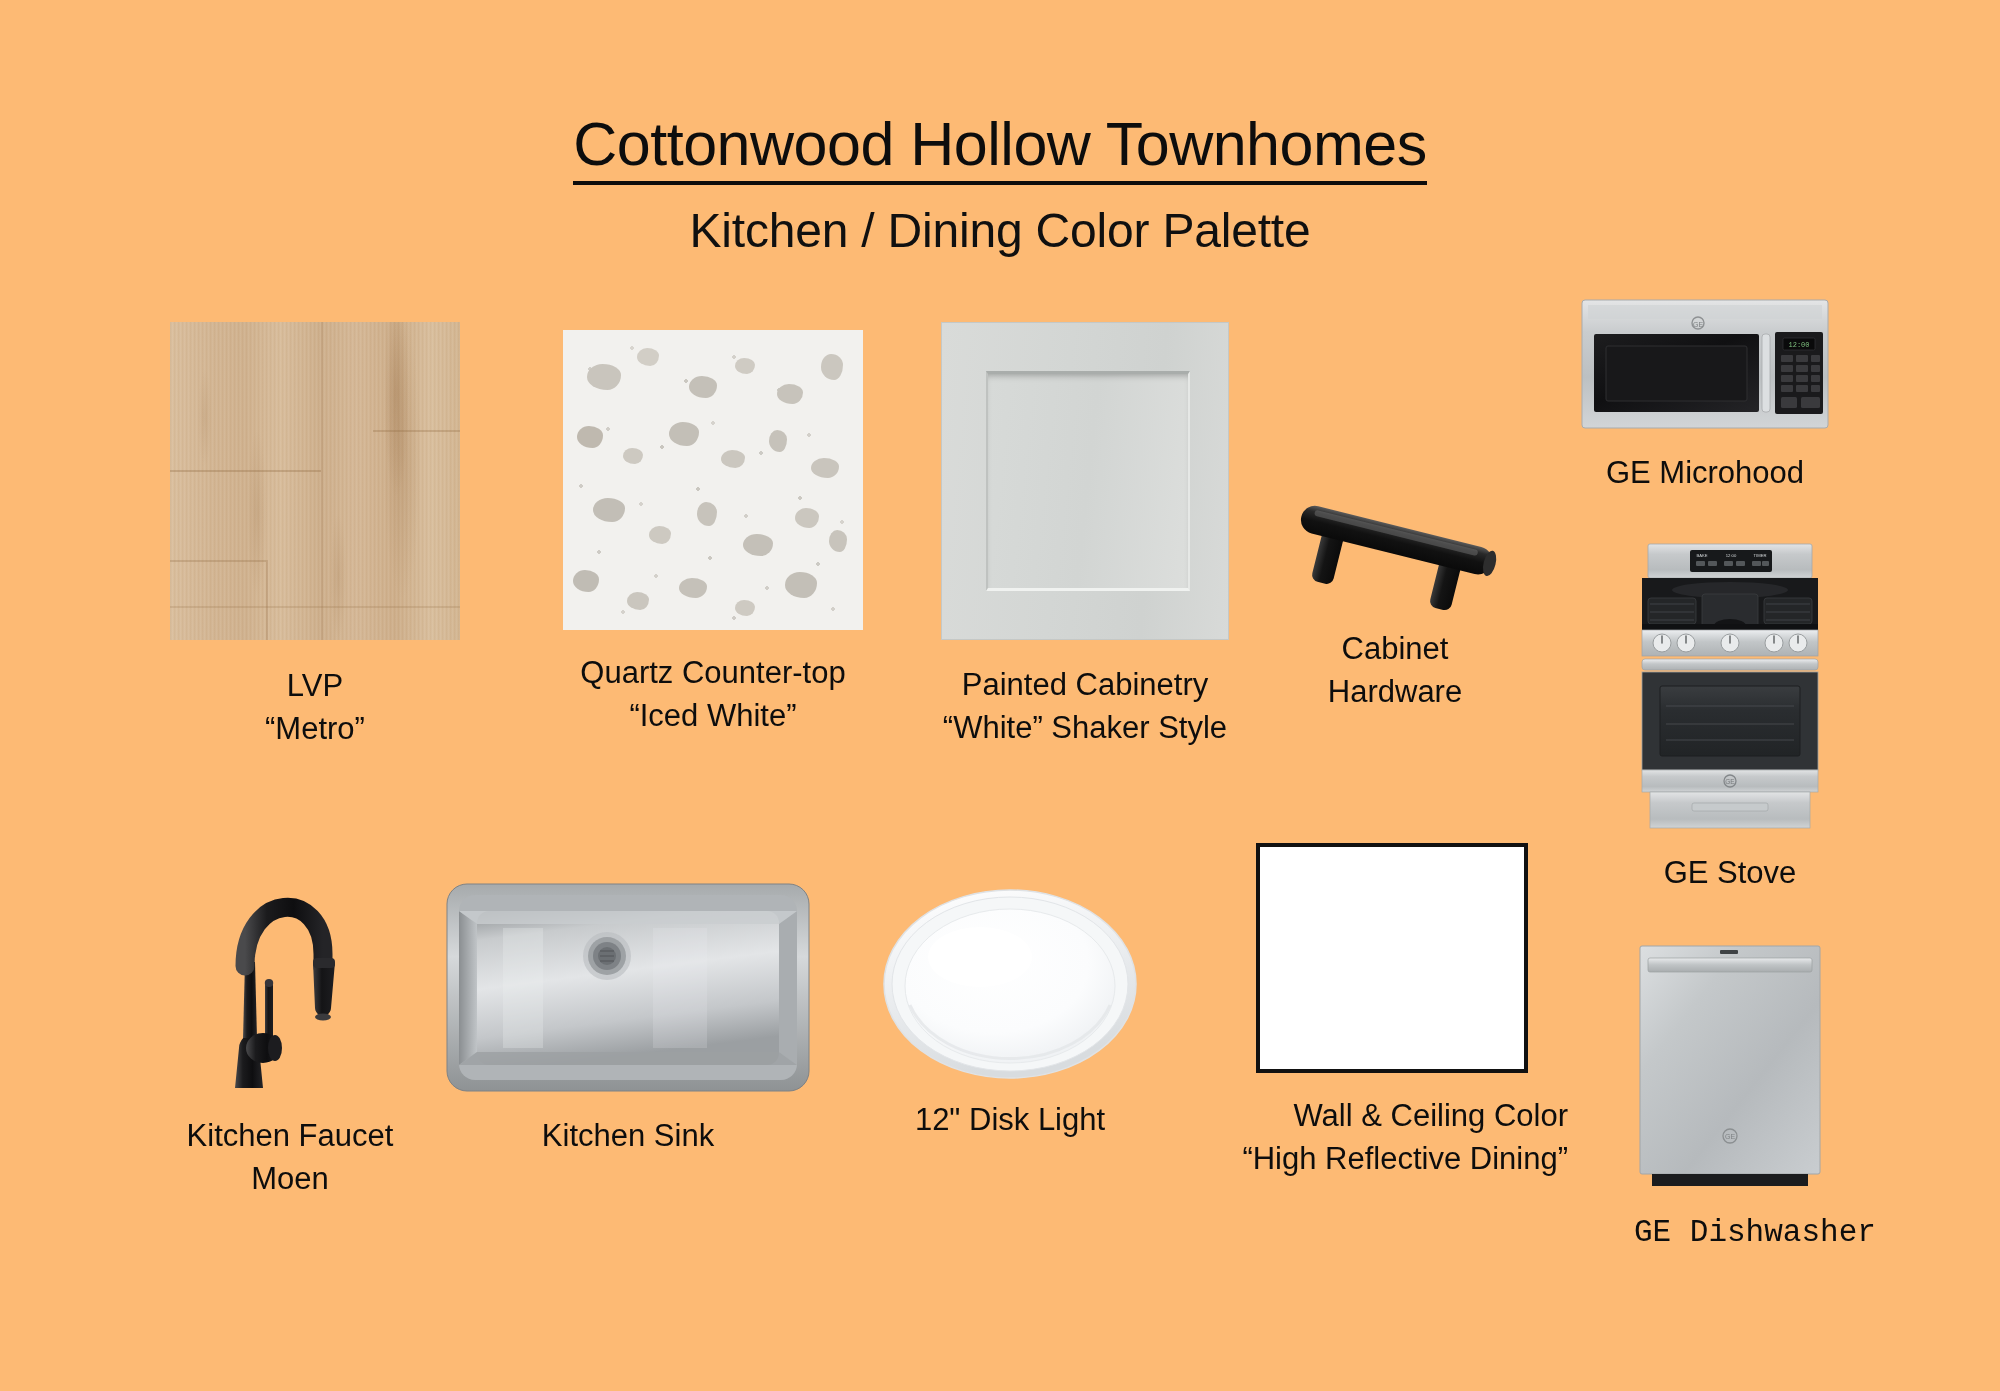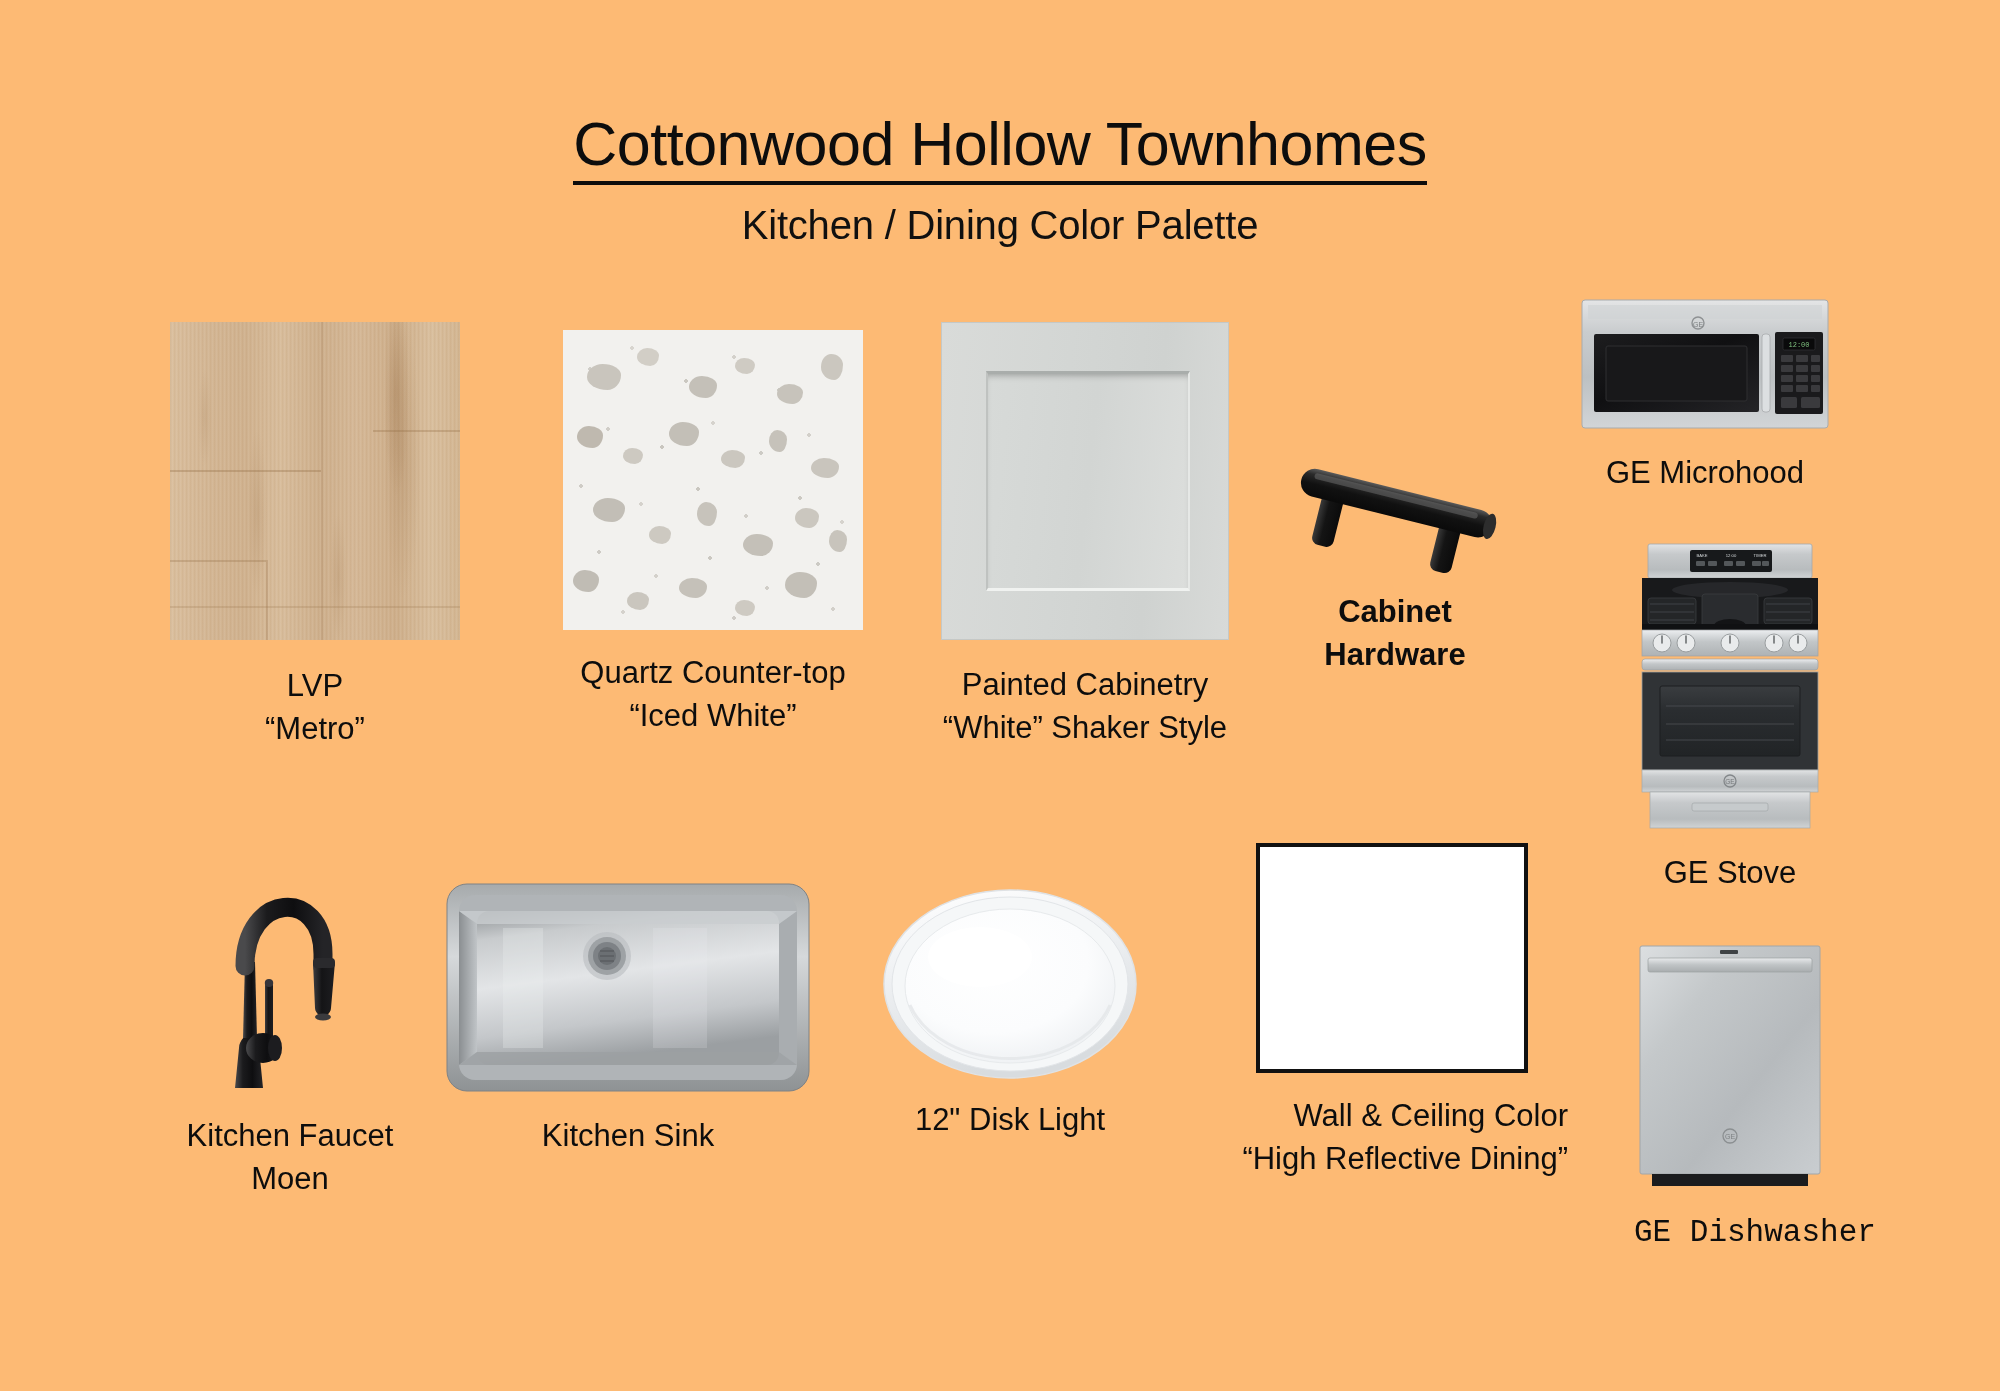--- a/index.html
+++ b/index.html
@@ -26,21 +26,21 @@
     font-weight: 400;
     color: #0d0d0d;
     letter-spacing: -0.5px;
     display: inline-block;
     border-bottom: 4px solid #0d0d0d;
     padding-bottom: 3px;
     line-height: 1.08;
   }
   .board-subtitle {
     margin-top: 18px;
-    font-size: 40px;
+    font-size: 48px;
     font-weight: 400;
     color: #101010;
     letter-spacing: -0.2px;
   }
 
   
   .item { position: absolute; }
   .caption {
     text-align: center;
     font-size: 31px;
@@ -223,21 +223,21 @@
   <div class="item" style="left:941px; top:322px;">
     <div class="cab-door">
       <div class="inner"></div>
     </div>
     <div class="caption" style="width:288px; margin-top:24px;">
       <span>Painted Cabinetry</span>
       <span class="line2">“White” Shaker Style</span>
     </div>
   </div>
 
-  <div class="item" style="left:1275px; top:433px;font-weight:bold;">
+  <div class="item" style="left:1275px; top:470px;">
     <div class="pull-wrap">
       <svg width="240" height="150" viewBox="0 0 240 150">
         <defs>
           <linearGradient id="barGrad" x1="0" y1="0" x2="0" y2="1">
             <stop offset="0%" stop-color="#5c5c5c"></stop>
             <stop offset="22%" stop-color="#2a2a2a"></stop>
             <stop offset="55%" stop-color="#111111"></stop>
             <stop offset="100%" stop-color="#0a0a0a"></stop>
           </linearGradient>
           <linearGradient id="postGrad" x1="0" y1="0" x2="1" y2="0">

